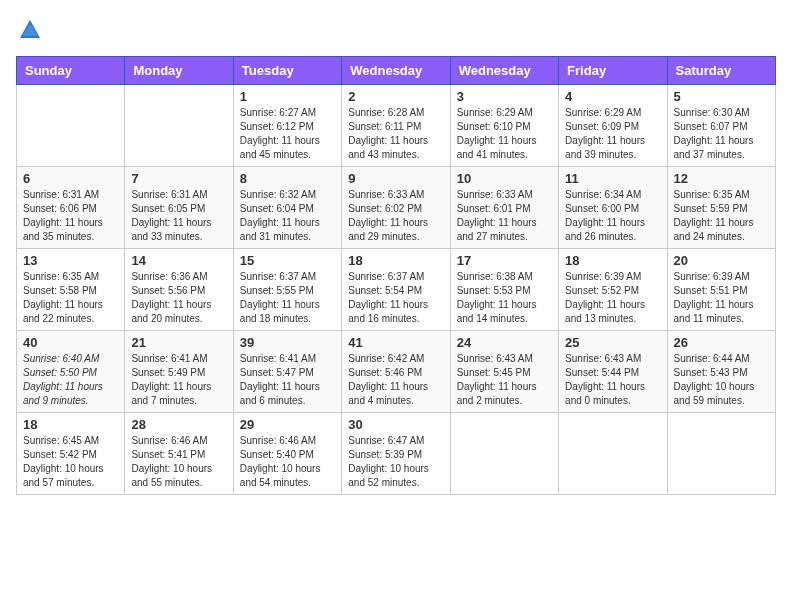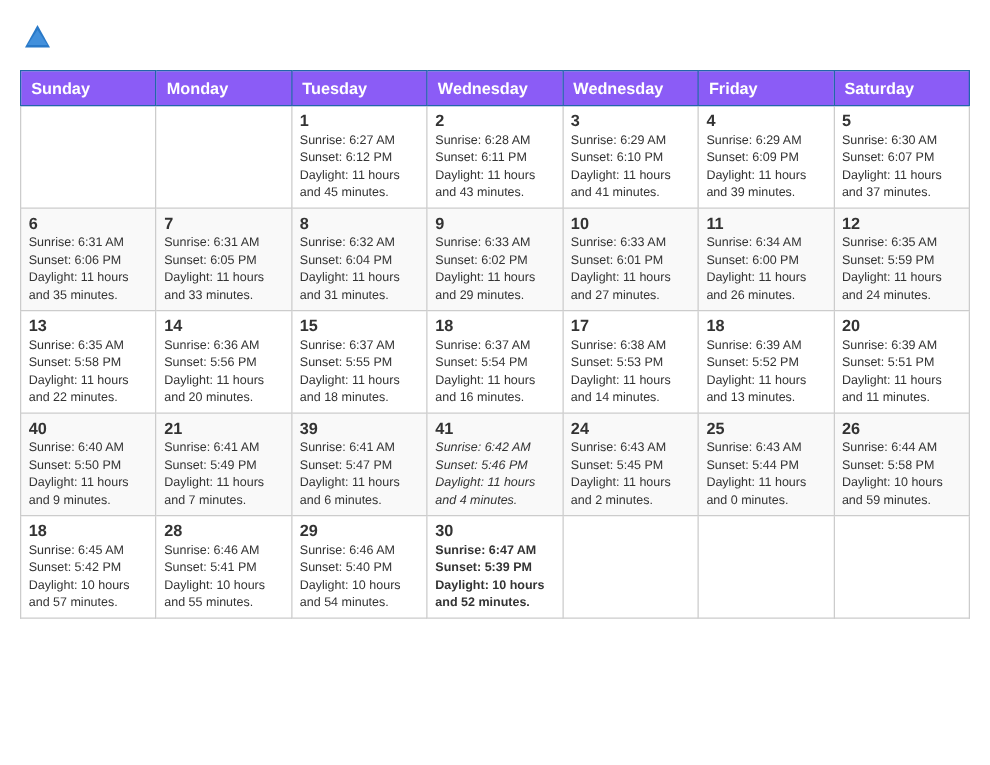--- a/index.html
+++ b/index.html
@@ -246,58 +246,58 @@
         <td>
           <span class="day-number">20</span>
           <div class="day-info" style="white-space: pre-line;">Sunrise: 6:39 AM
 Sunset: 5:51 PM
 Daylight: 11 hours and 11 minutes.</div>
         </td>
       </tr>
       <tr>
         <td>
           <span class="day-number">40</span>
-          <div class="day-info" style="white-space: pre-line;">Sunrise: 6:40 AM
+          <div class="day-info" style="white-space: pre-line; font-style: italic;">Sunrise: 6:40 AM
 Sunset: 5:50 PM
 Daylight: 11 hours and 9 minutes.</div>
         </td>
         <td>
           <span class="day-number">21</span>
           <div class="day-info" style="white-space: pre-line;">Sunrise: 6:41 AM
 Sunset: 5:49 PM
 Daylight: 11 hours and 7 minutes.</div>
         </td>
         <td>
           <span class="day-number">39</span>
           <div class="day-info" style="white-space: pre-line;">Sunrise: 6:41 AM
 Sunset: 5:47 PM
 Daylight: 11 hours and 6 minutes.</div>
         </td>
         <td>
           <span class="day-number">41</span>
-          <div class="day-info" style="white-space: pre-line; font-style: italic;">Sunrise: 6:42 AM
+          <div class="day-info" style="white-space: pre-line;">Sunrise: 6:42 AM
 Sunset: 5:46 PM
 Daylight: 11 hours and 4 minutes.</div>
         </td>
         <td>
           <span class="day-number">24</span>
           <div class="day-info" style="white-space: pre-line;">Sunrise: 6:43 AM
 Sunset: 5:45 PM
 Daylight: 11 hours and 2 minutes.</div>
         </td>
         <td>
           <span class="day-number">25</span>
           <div class="day-info" style="white-space: pre-line;">Sunrise: 6:43 AM
 Sunset: 5:44 PM
 Daylight: 11 hours and 0 minutes.</div>
         </td>
         <td>
           <span class="day-number">26</span>
           <div class="day-info" style="white-space: pre-line;">Sunrise: 6:44 AM
-Sunset: 5:58 PM
+Sunset: 5:43 PM
 Daylight: 10 hours and 59 minutes.</div>
         </td>
       </tr>
       <tr>
         <td>
           <span class="day-number">18</span>
           <div class="day-info" style="white-space: pre-line;">Sunrise: 6:45 AM
 Sunset: 5:42 PM
 Daylight: 10 hours and 57 minutes.</div>
         </td>
@@ -308,21 +308,21 @@
 Daylight: 10 hours and 55 minutes.</div>
         </td>
         <td>
           <span class="day-number">29</span>
           <div class="day-info" style="white-space: pre-line;">Sunrise: 6:46 AM
 Sunset: 5:40 PM
 Daylight: 10 hours and 54 minutes.</div>
         </td>
         <td>
           <span class="day-number">30</span>
-          <div class="day-info" style="white-space: pre-line; font-weight: bold;">Sunrise: 6:47 AM
+          <div class="day-info" style="white-space: pre-line;">Sunrise: 6:47 AM
 Sunset: 5:39 PM
 Daylight: 10 hours and 52 minutes.</div>
         </td>
         <td class="empty-cell"></td>
         <td class="empty-cell"></td>
         <td class="empty-cell"></td>
       </tr>
     </tbody>
 </table>
 

